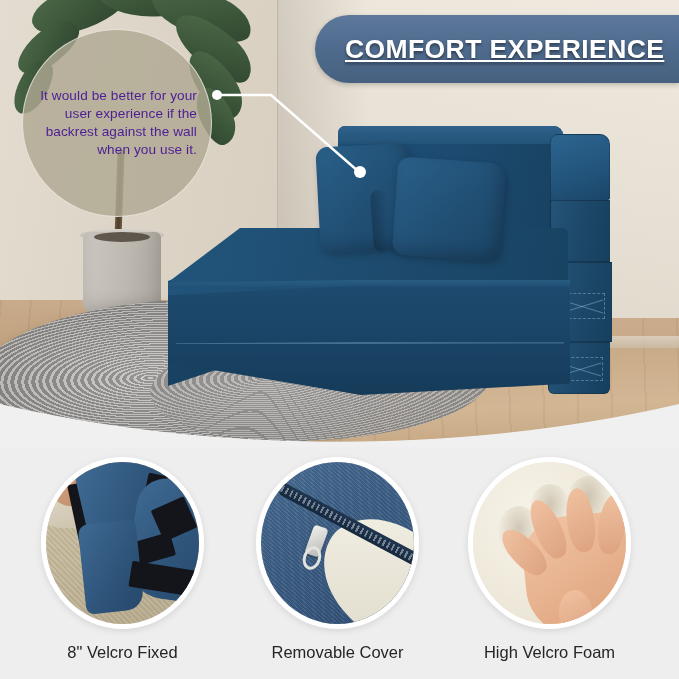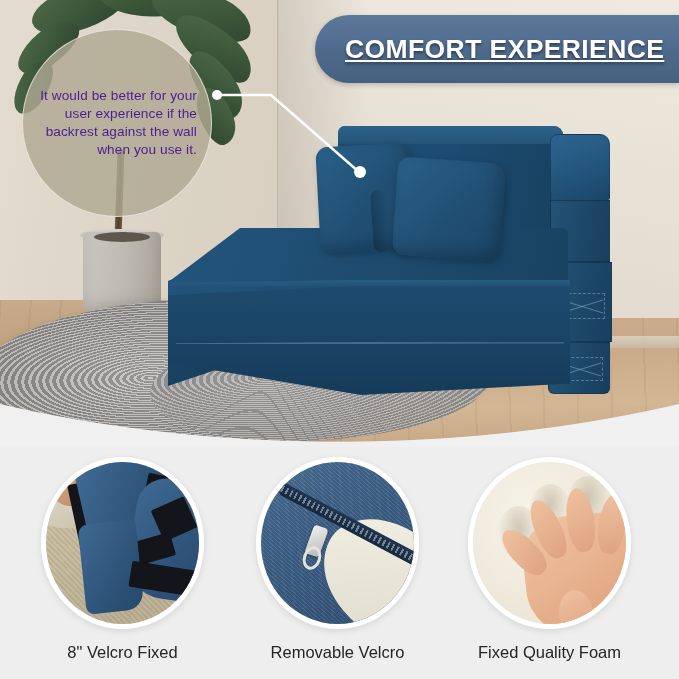--- a/index.html
+++ b/index.html
@@ -320,36 +320,36 @@
       <div class="circle-wrap">
         <div class="circle-img">
           <div class="zip-bg"></div>
           <div class="zip-foam"></div>
           <div class="zip-tape"></div>
           <div class="zip-teeth"></div>
           <div class="zip-pull"></div>
           <div class="zip-ring"></div>
         </div>
       </div>
-      <div class="feature-label">Removable Velcro</div>
+      <div class="feature-label">Removable Cover</div>
     </div>
 
     <div class="feature f3">
       <div class="circle-wrap">
         <div class="circle-img">
           <div class="foam-bg"></div>
           <div class="dent d1"></div>
           <div class="dent d2"></div>
           <div class="dent d3"></div>
           <div class="dent d4"></div>
           <div class="hand"></div>
           <div class="finger fi1"></div>
           <div class="finger fi2"></div>
           <div class="finger fi3"></div>
           <div class="finger fi4"></div>
           <div class="finger thumb"></div>
         </div>
       </div>
-      <div class="feature-label">Fixed Quality Foam</div>
+      <div class="feature-label">High Velcro Foam</div>
     </div>
 
   </div>
 </div>
 
 </body></html>

